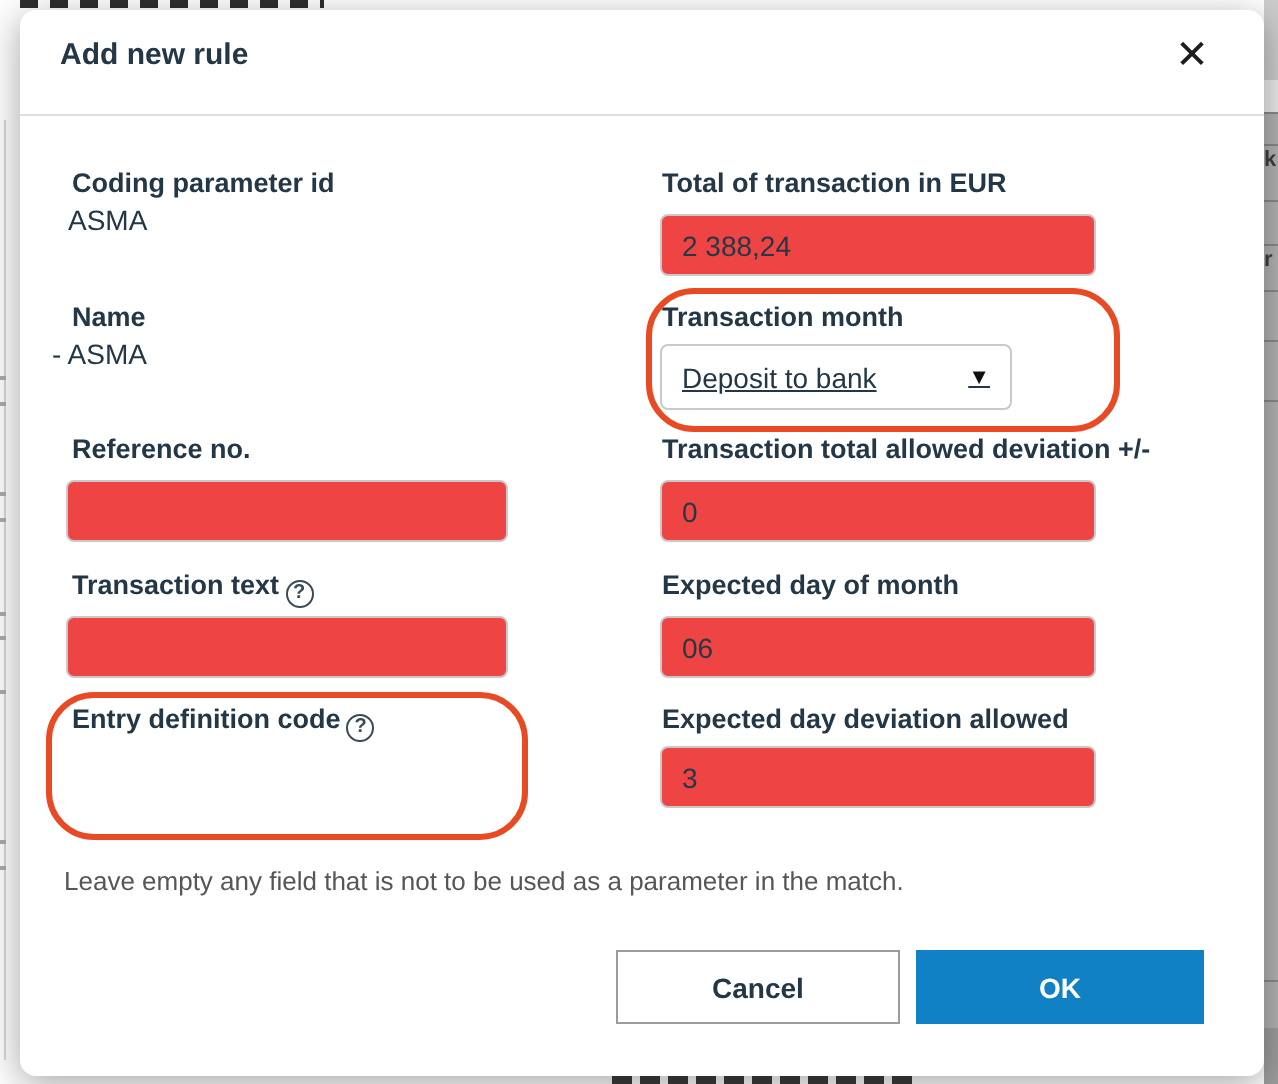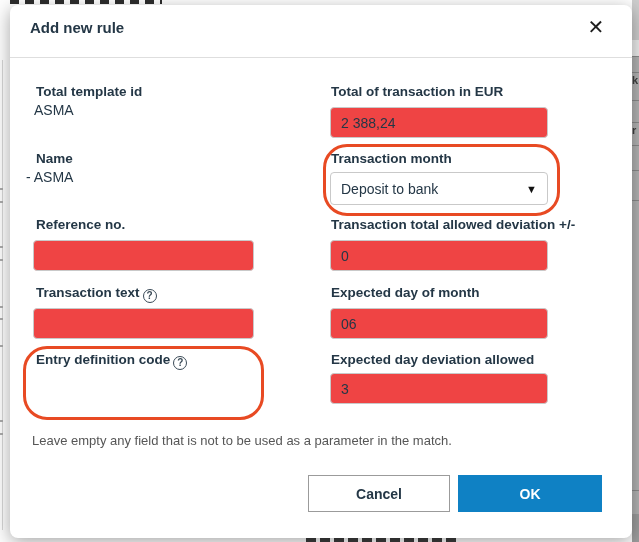--- a/index.html
+++ b/index.html
@@ -74,24 +74,24 @@
 
   .help-icon {
     display: inline-flex; align-items: center; justify-content: center;
     width: 14px; height: 14px; margin-left: 3px;
     border: 1.5px solid #3a4a57; border-radius: 50%;
     font-size: 10px; font-weight: bold; color: #3a4a57;
     vertical-align: -2px; cursor: pointer;
   }
 
   .select-box {
-    position: absolute; left: 320px; top: 167px; width: 218px; height: 33px;
+    position: absolute; left: 320px; top: 167px; width: 176px; height: 33px;
     border: 1px solid #c9c9c9; border-radius: 4px; background: #ffffff;
     display: flex; align-items: center;
-    font-size: 14px; color: #243746; padding: 0 10px; cursor: pointer;
+    font-size: 14px; color: #243746; padding: 0 10px; cursor: pointer; text-decoration: underline;
   }
   .select-box .arrow { margin-left: auto; font-size: 11px; color: #111111; }
 
   .annotation-oval {
     position: absolute; border: 3px solid #e84a23; border-radius: 24px;
     pointer-events: none;
   }
   .oval-transaction-type { left: 313px; top: 139px; width: 237px; height: 72px; }
   .oval-entry-code { left: 13px; top: 341px; width: 241px; height: 74px; }
 
@@ -143,21 +143,21 @@
   <div class="bg-right-letter" style="top:124px">r</div>
   <div class="bg-right-bottom"></div>
 </div>
 
 <div class="dialog">
 
   <div class="dialog-title">Add new rule</div>
   <div class="close-btn">✕</div>
   <div class="header-divider"></div>
 
-  <div class="field-label label-left" style="top:79px">Total template id</div>
+  <div class="field-label label-left" style="top:79px">Coding parameter id</div>
   <div class="static-value" style="left:24px; top:97px">ASMA</div>
 
   <div class="field-label label-left" style="top:146px">Name</div>
   <div class="static-value" style="left:16px; top:164px">- ASMA</div>
 
   <div class="field-label label-left" style="top:212px">Reference no.</div>
   <input class="text-input col-left" style="top: 235px;" value="">
 
   <div class="field-label label-left" style="top:280px"><span>Transaction text</span><span class="help-icon">?</span></div>
   <input class="text-input col-left" style="top: 303px;" value="">

